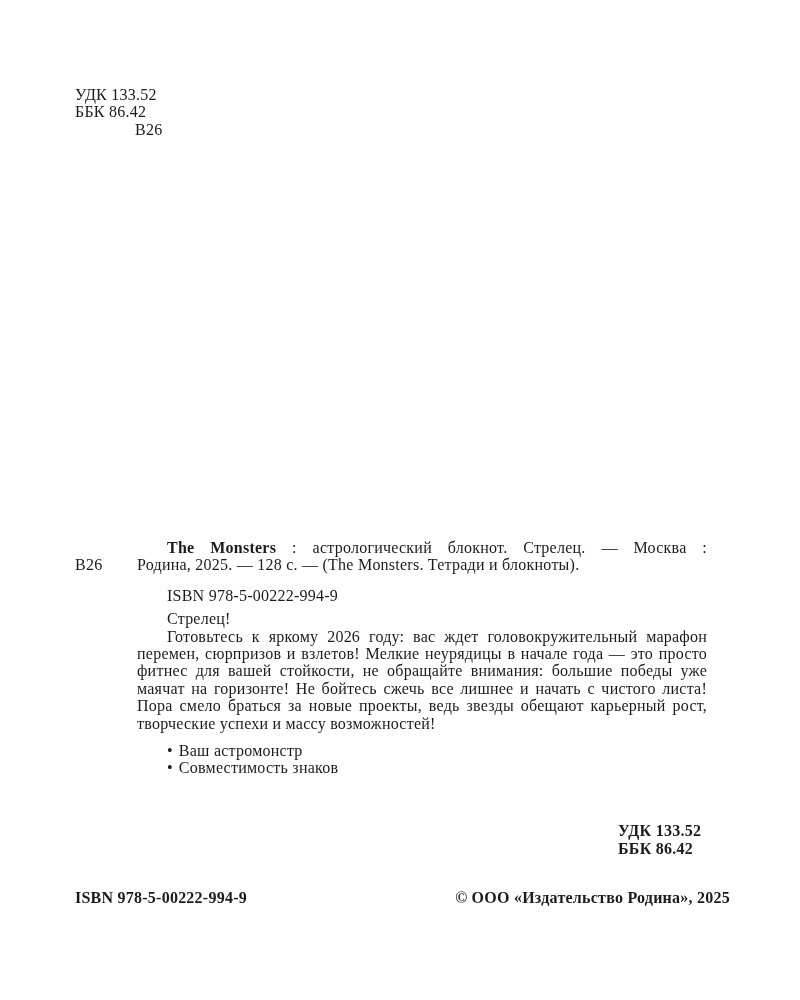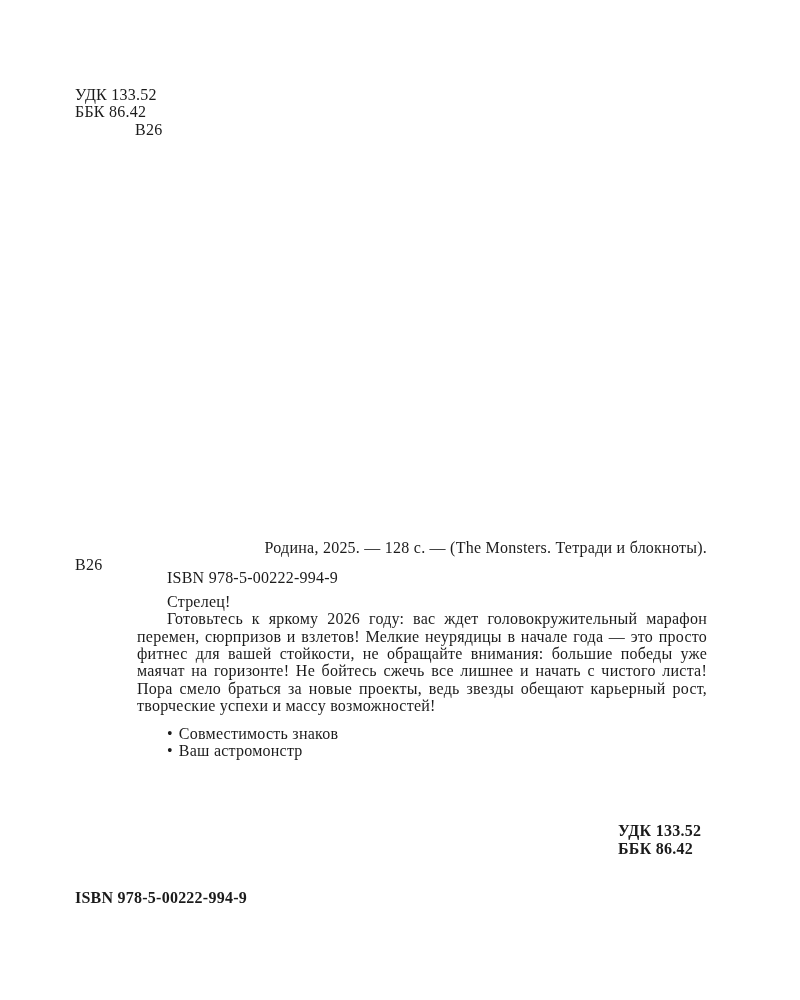--- a/index.html
+++ b/index.html
@@ -40,21 +40,21 @@
     white-space: nowrap;
   }
   .catalog-entry { margin-left: 62px; }
   .entry-line1 {
     text-indent: 30px;
     text-align: justify;
     text-align-last: justify;
     white-space: nowrap;
   }
   .entry-line1 b { font-weight: bold; }
-  .entry-line2 { text-align: right; }
+  .entry-line2 { text-align: left; }
 
   .isbn-line {
     margin-left: 92px;
     margin-top: 13px;
     white-space: nowrap;
   }
 
   .annotation {
     margin-left: 62px;
     margin-top: 6px;
@@ -99,38 +99,40 @@
   <div class="code-line">УДК 133.52</div>
   <div class="code-line">ББК 86.42</div>
   <div class="code-line author-mark">В26</div>
 </div>
 
 <div class="main-block">
 
   <div class="catalog-card">
     <span class="margin-mark">В26</span>
     <div class="catalog-entry">
+      <div class="entry-line1"><b>The Monsters</b><span> : астрологический блокнот. Стрелец. — Москва :</span></div>
       <div class="entry-line2">Родина, 2025. — 128 с. — (The Monsters. Тетради и блокноты).</div>
     </div>
   </div>
 
   <div class="isbn-line">ISBN 978-5-00222-994-9</div>
 
   <div class="annotation">
     <p>Стрелец!</p>
     <p>Готовьтесь к яркому 2026 году: вас ждет головокружительный марафон перемен, сюрпризов и взлетов! Мелкие неурядицы в начале года — это просто фитнес для вашей стойкости, не обращайте внимания: большие победы уже маячат на горизонте! Не бойтесь сжечь все лишнее и начать с чистого листа! Пора смело браться за новые проекты, ведь звезды обещают карьерный рост, творческие успехи и массу возможностей!</p>
   </div>
 
   <div class="contents">
+    <div class="bullet-row"><span class="bullet-glyph">•</span><span>Ваш астромонстр</span></div>
     <div class="bullet-row"><span class="bullet-glyph">•</span><span>Совместимость знаков</span></div>
-    <div class="bullet-row"><span class="bullet-glyph">•</span><span>Ваш астромонстр</span></div>
   </div>
 
 </div>
 
 <div class="right-codes">
   <div>УДК 133.52</div>
   <div>ББК 86.42</div>
 </div>
 
 <div class="imprint-row">
   <span>ISBN 978-5-00222-994-9</span>
+  <span>© ООО «Издательство Родина», 2025</span>
 </div>
 
 </body></html>

